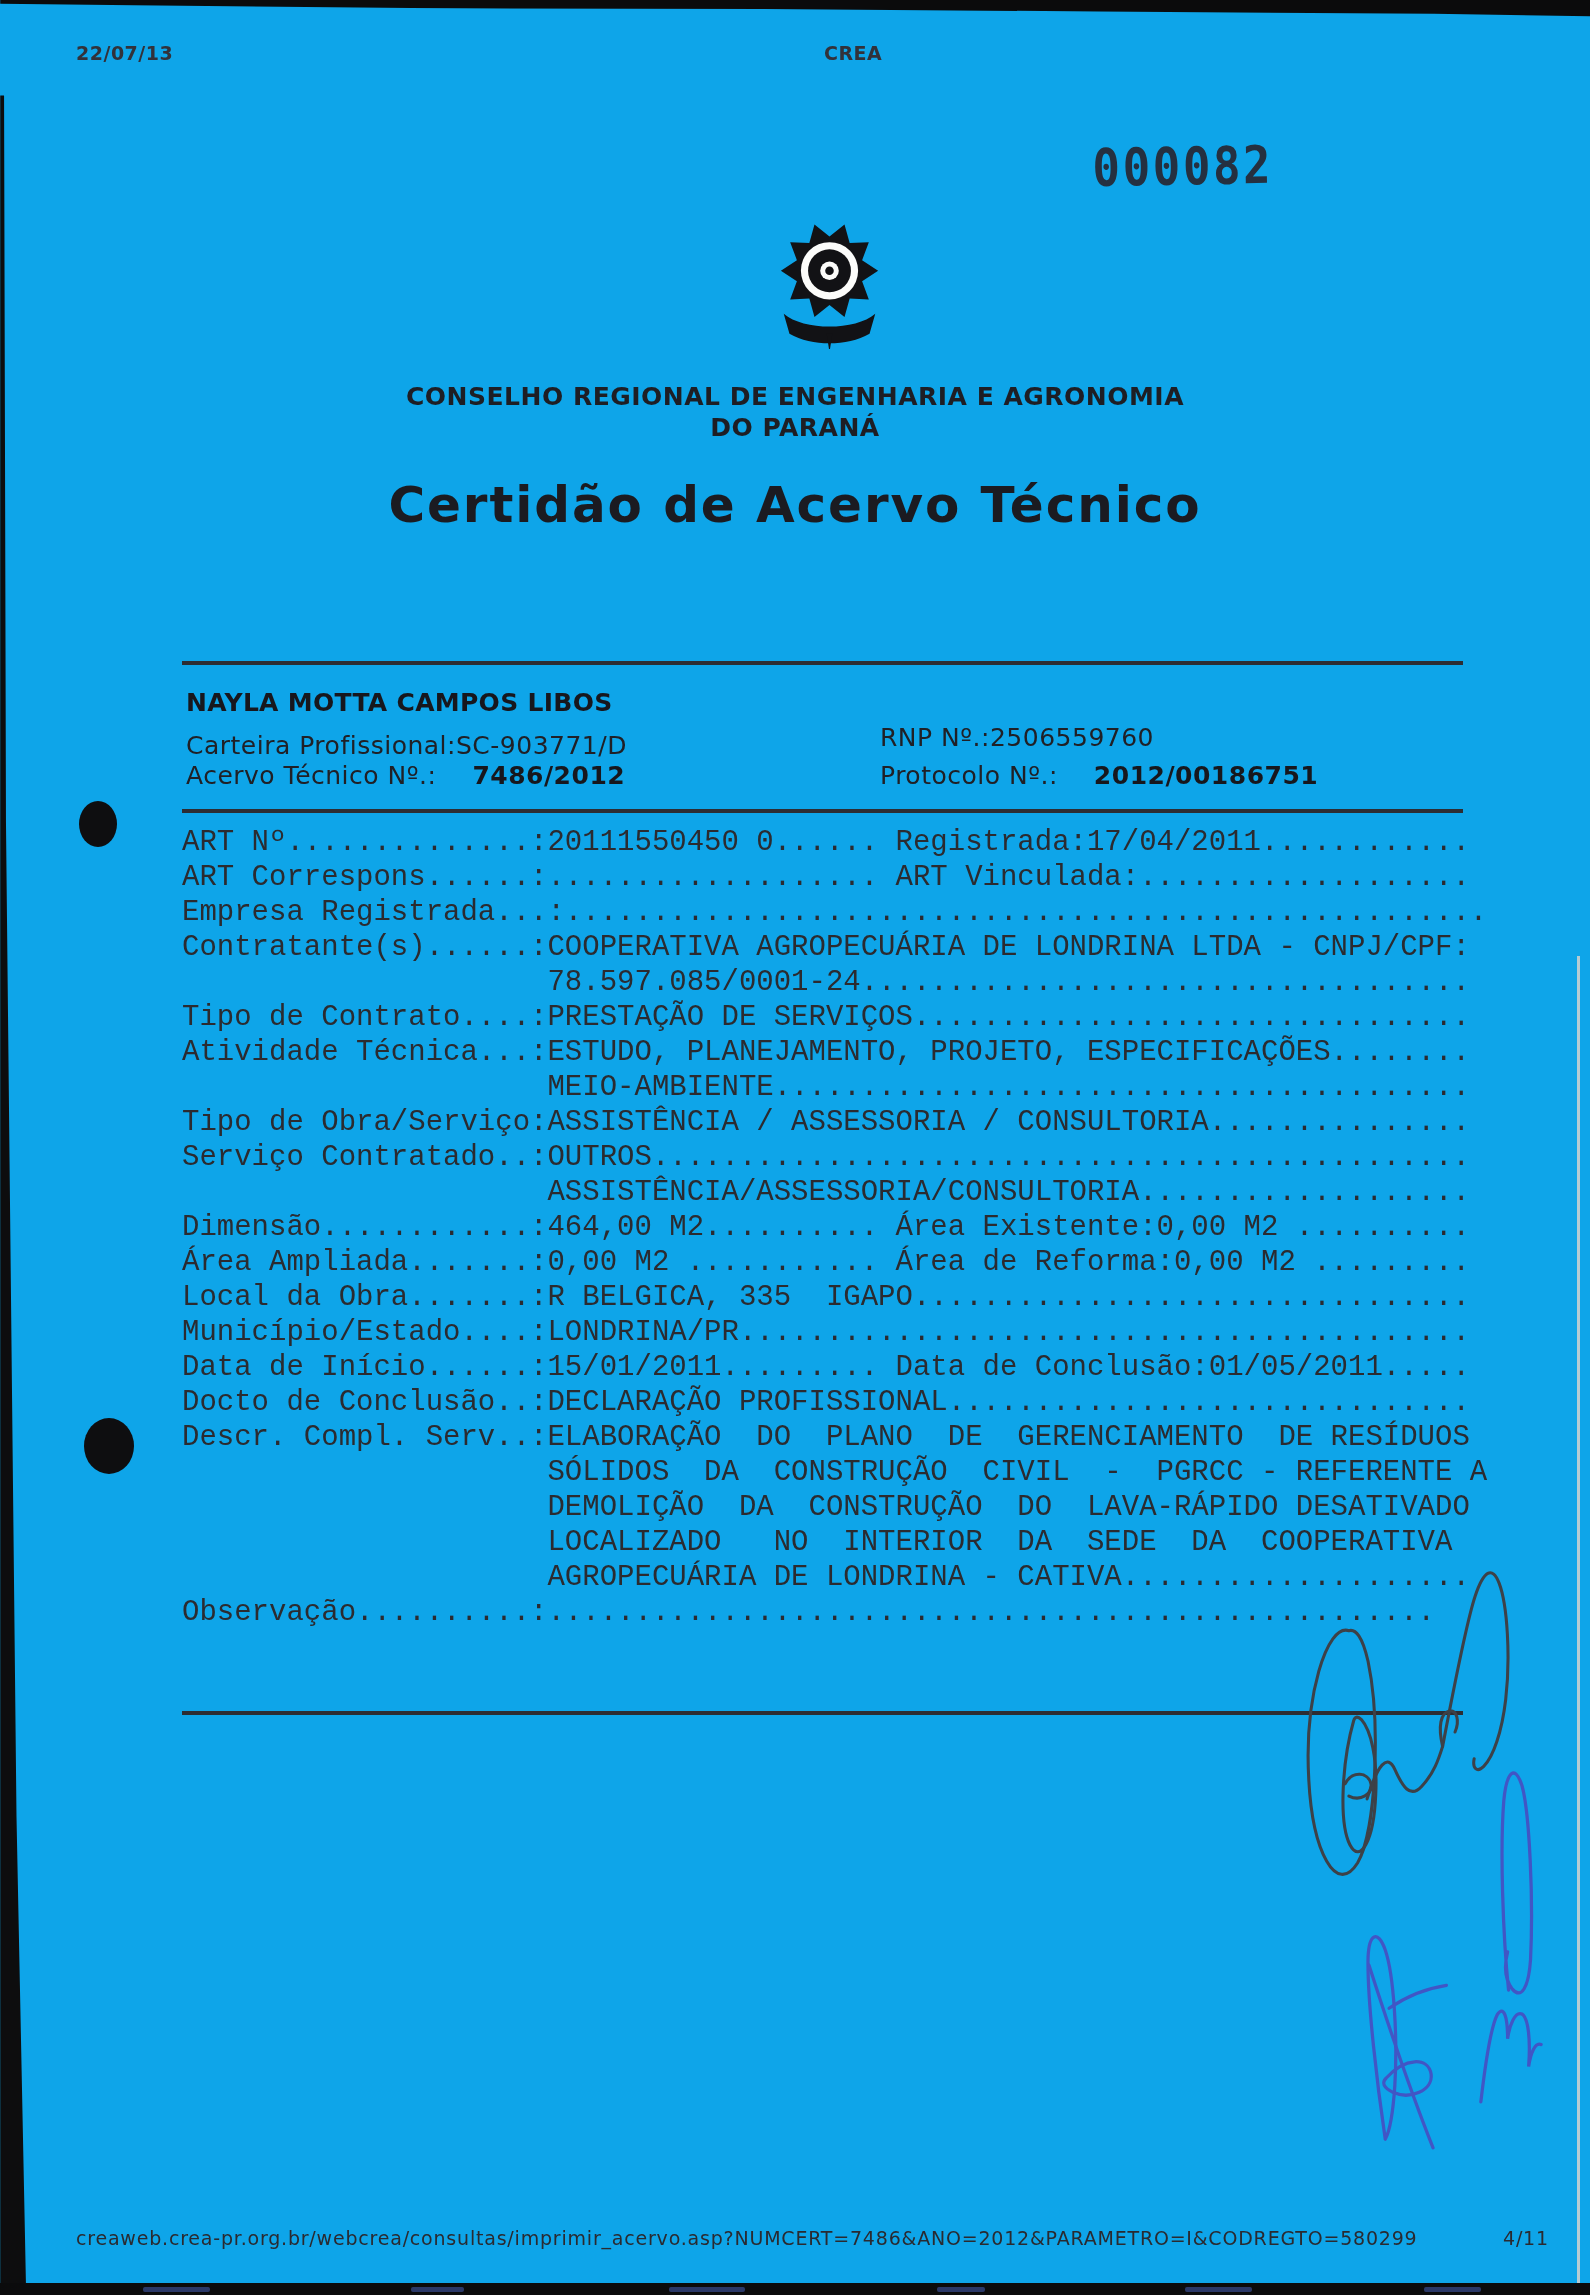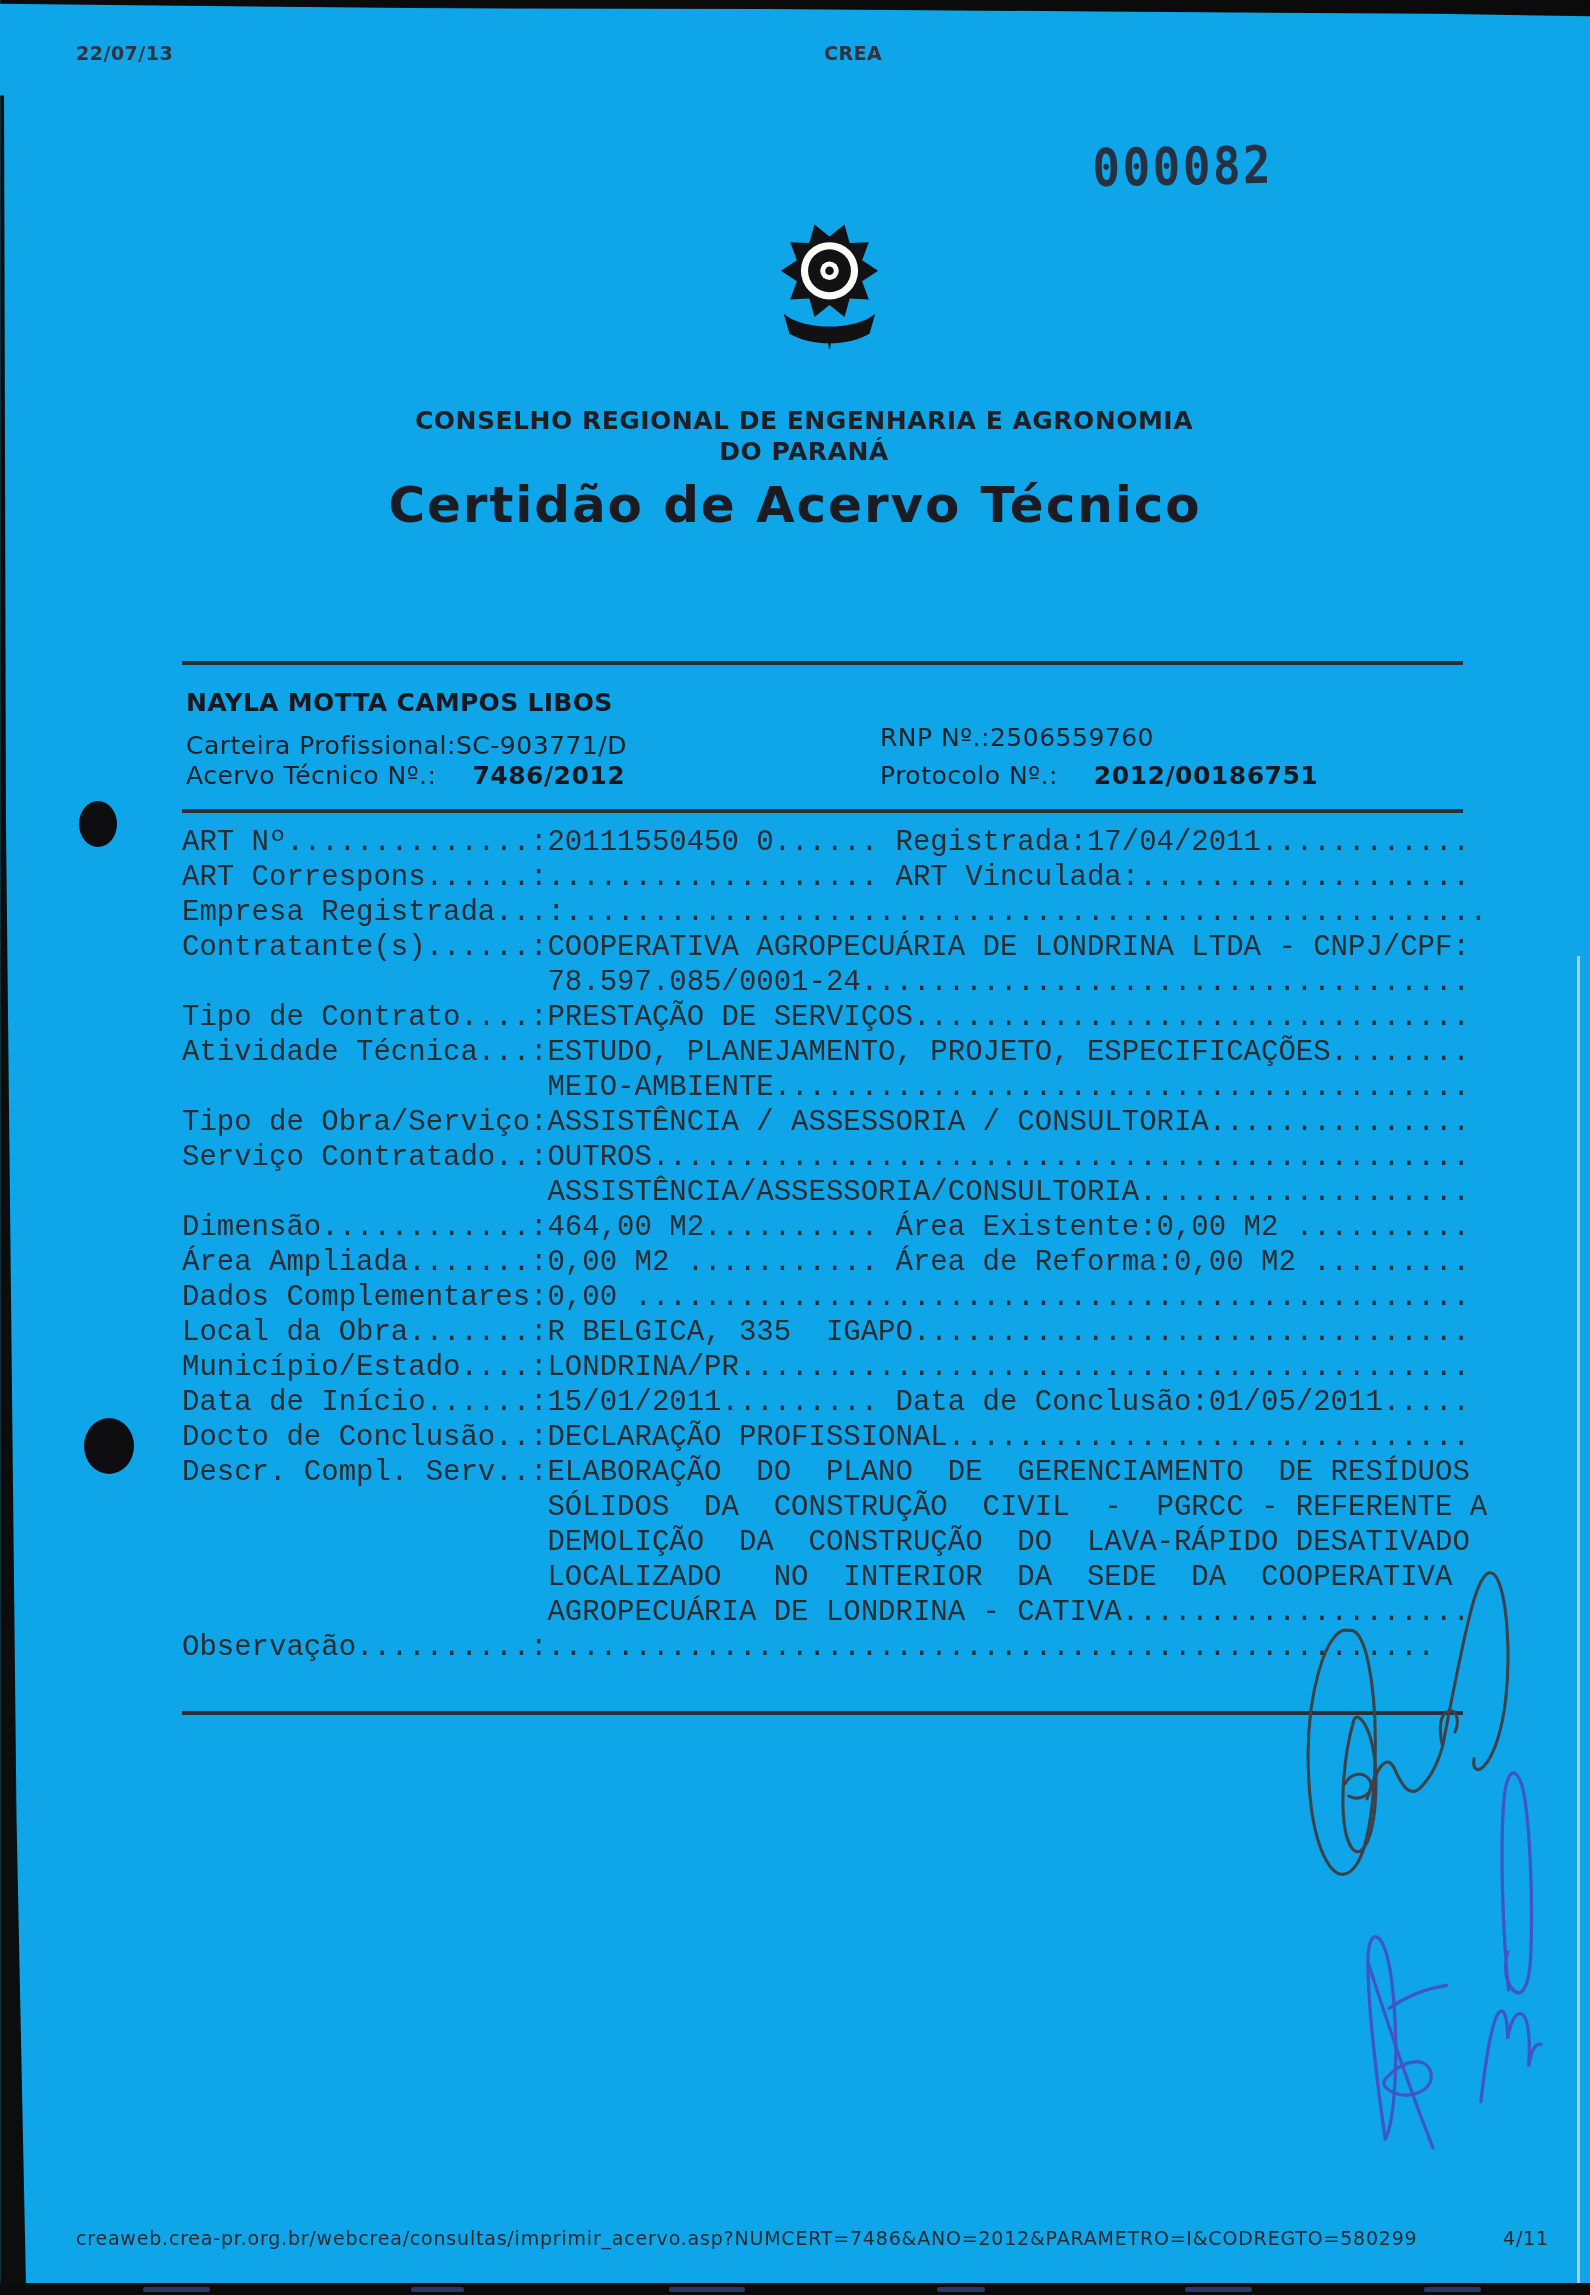--- a/index.html
+++ b/index.html
@@ -2,21 +2,21 @@
 <html><head>
 <meta charset="utf-8">
 <style>
   html,body{margin:0;padding:0;background:#e8e8e6;}
   .page{position:relative;width:1591px;height:2295px;background:#0ea5e9;overflow:hidden;
         font-family:"DejaVu Sans",sans-serif;color:#26262b;}
   .abs{position:absolute;}
   .print-hd{font-size:19px;font-weight:600;color:#32323a;letter-spacing:0.5px;}
   .stamp{font-family:"DejaVu Sans Mono",monospace;font-weight:700;font-size:52px;color:#272732;
          letter-spacing:2.9px;transform:rotate(-1deg) scaleX(.88);transform-origin:left top;opacity:.92;}
-  .org-line{width:1292px;left:158px;text-align:center;font-weight:700;font-size:25px;color:#1e1e24;letter-spacing:0.5px;margin-top:24px;}
+  .org-line{width:1292px;left:149px;text-align:center;font-weight:700;font-size:25px;color:#1e1e24;letter-spacing:0.5px;}
   .doc-title{width:1292px;left:149px;text-align:center;font-weight:700;font-size:50px;color:#1b1b21;letter-spacing:1.9px;}
   .rule{left:182px;width:1281px;height:3.8px;background:#2d2d33;}
   .pro-name{font-weight:700;font-size:25px;color:#17171d;letter-spacing:0.3px;}
   .pro-row{font-size:25px;color:#202026;letter-spacing:0.5px;}
   .pro-row b{font-weight:700;color:#17171d;margin-left:36px;}
   .mono-block{left:182px;top:825px;}
   .mono-line{font-family:"Liberation Mono","DejaVu Sans Mono",monospace;font-size:29px;line-height:35px;
              white-space:pre;color:#2b2b30;letter-spacing:0;}
   .hole{background:#0e0e10;border-radius:50%;}
   .footer-txt{font-size:19px;color:#2a2a30;letter-spacing:0.8px;}
@@ -73,21 +73,20 @@
       <div class="mono-line">Contratante(s)......:COOPERATIVA AGROPECUÁRIA DE LONDRINA LTDA - CNPJ/CPF:</div>
       <div class="mono-line">                     78.597.085/0001-24...................................</div>
       <div class="mono-line">Tipo de Contrato....:PRESTAÇÃO DE SERVIÇOS................................</div>
       <div class="mono-line">Atividade Técnica...:ESTUDO, PLANEJAMENTO, PROJETO, ESPECIFICAÇÕES........</div>
       <div class="mono-line">                     MEIO-AMBIENTE........................................</div>
       <div class="mono-line">Tipo de Obra/Serviço:ASSISTÊNCIA / ASSESSORIA / CONSULTORIA...............</div>
       <div class="mono-line">Serviço Contratado..:OUTROS...............................................</div>
       <div class="mono-line">                     ASSISTÊNCIA/ASSESSORIA/CONSULTORIA...................</div>
       <div class="mono-line">Dimensão............:464,00 M2.......... Área Existente:0,00 M2 ..........</div>
       <div class="mono-line">Área Ampliada.......:0,00 M2 ........... Área de Reforma:0,00 M2 .........</div>
-      <div class="mono-line">Dados Complementares:0,00 ................................................</div>
       <div class="mono-line">Local da Obra.......:R BELGICA, 335  IGAPO................................</div>
       <div class="mono-line">Município/Estado....:LONDRINA/PR..........................................</div>
       <div class="mono-line">Data de Início......:15/01/2011......... Data de Conclusão:01/05/2011.....</div>
       <div class="mono-line">Docto de Conclusão..:DECLARAÇÃO PROFISSIONAL..............................</div>
       <div class="mono-line">Descr. Compl. Serv..:ELABORAÇÃO  DO  PLANO  DE  GERENCIAMENTO  DE RESÍDUOS</div>
       <div class="mono-line">                     SÓLIDOS  DA  CONSTRUÇÃO  CIVIL  -  PGRCC - REFERENTE A</div>
       <div class="mono-line">                     DEMOLIÇÃO  DA  CONSTRUÇÃO  DO  LAVA-RÁPIDO DESATIVADO</div>
       <div class="mono-line">                     LOCALIZADO   NO  INTERIOR  DA  SEDE  DA  COOPERATIVA</div>
       <div class="mono-line">                     AGROPECUÁRIA DE LONDRINA - CATIVA....................</div>
       <div class="mono-line">Observação..........:...................................................</div>

